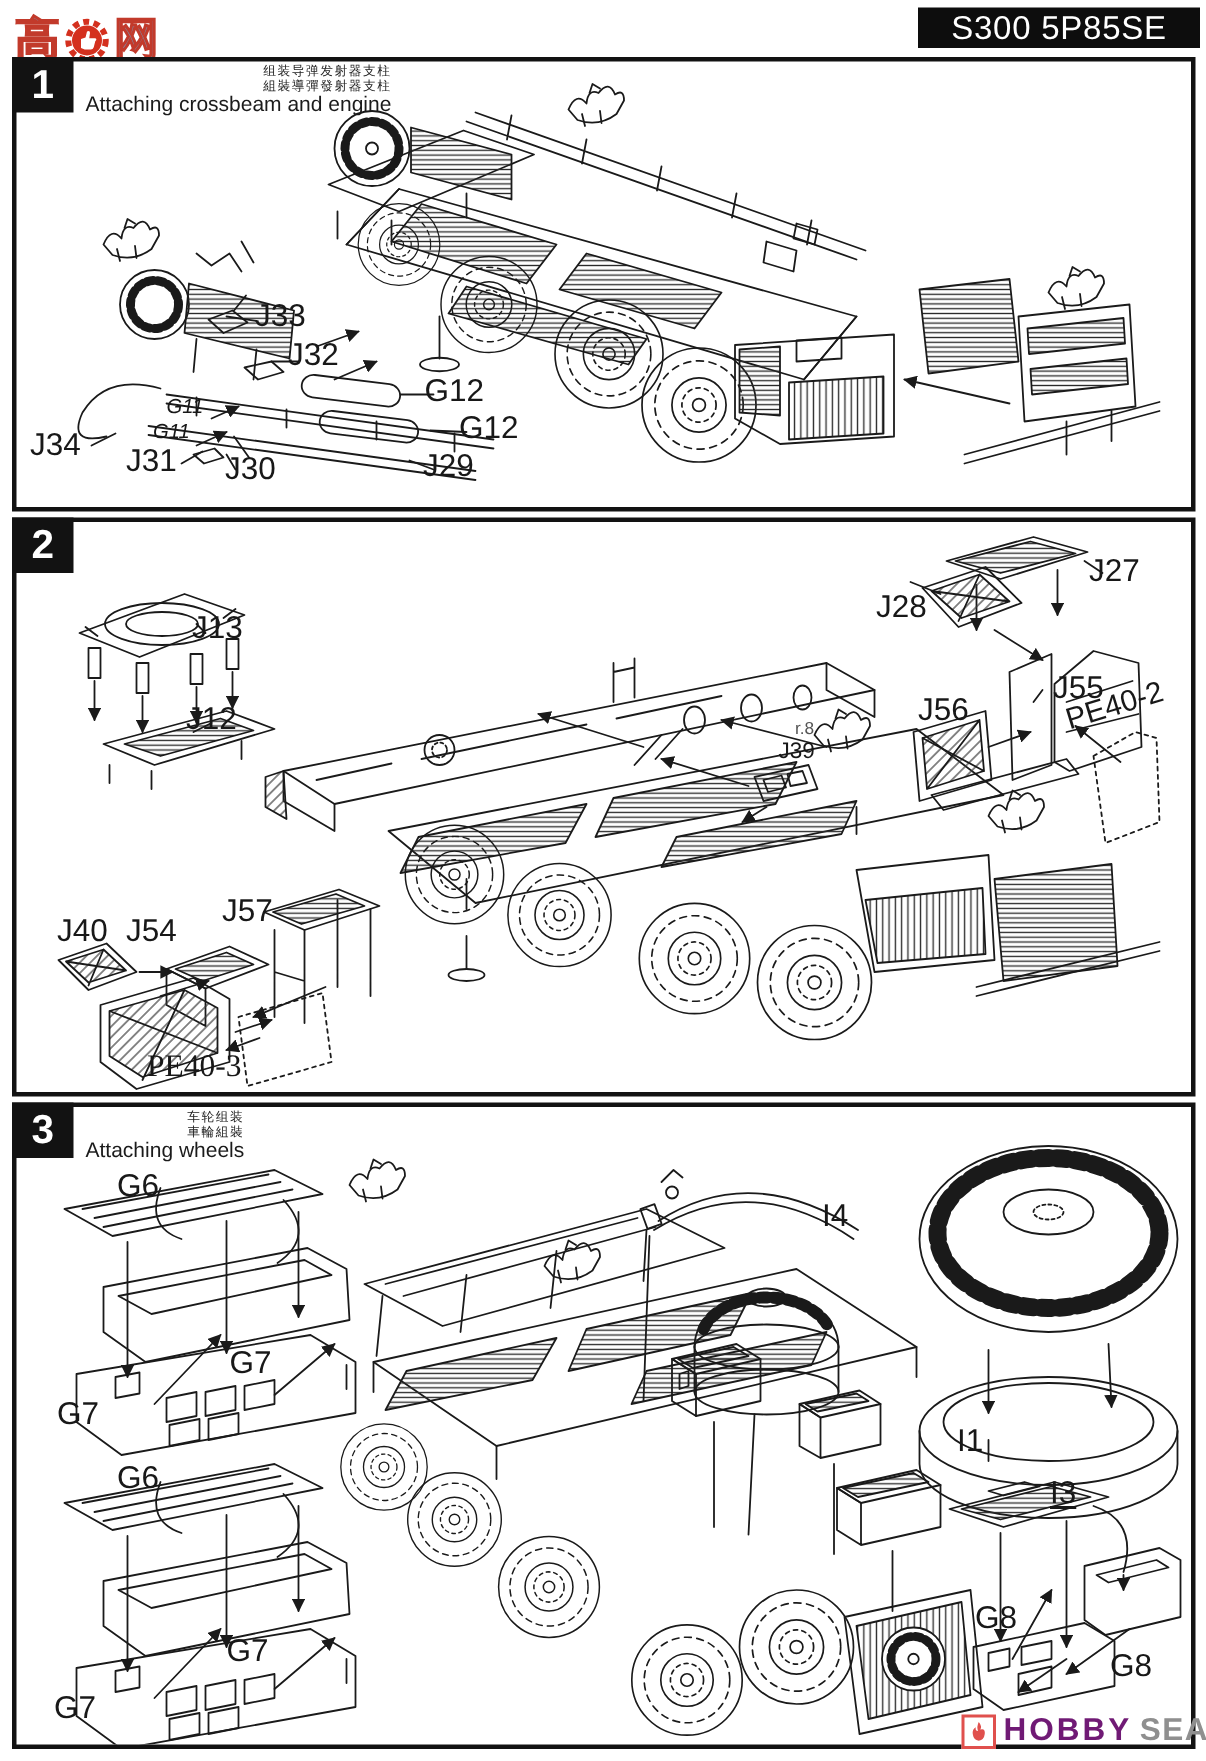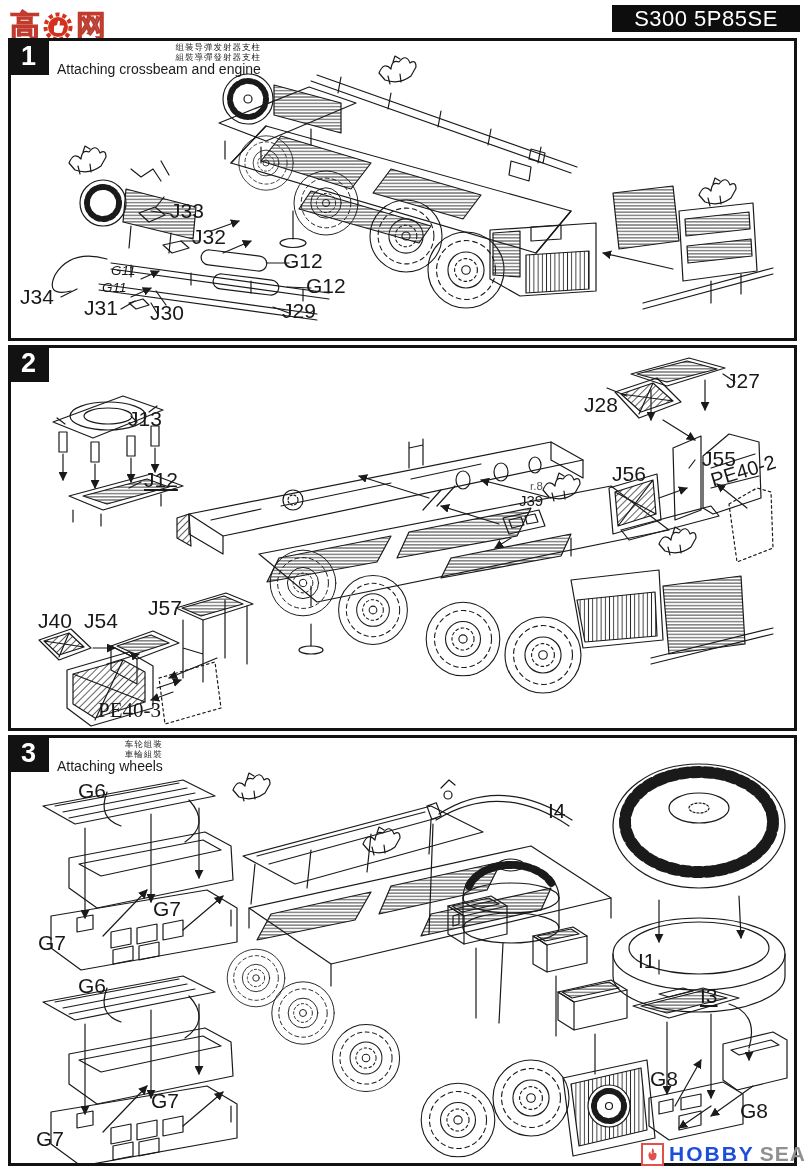--- a/index.html
+++ b/index.html
@@ -22,21 +22,21 @@
   #logo-domain{font-size:11px;font-weight:bold;color:#d4301e;letter-spacing:1px;margin-top:-2px;}
   
   .plabel{position:absolute;font-size:21px;color:#181818;white-space:nowrap;}
   .sm-italic{font-size:13.5px;font-style:italic;}
   .sm{font-size:15px;}
   .tiny{font-size:11.5px;color:#555;}
   .rot{transform:rotate(-17deg);transform-origin:left top;font-size:20px;}
   
   #footer-mark{position:absolute;left:641px;top:1142px;display:flex;align-items:center;gap:5px;z-index:5;}
   #flame-box{width:19px;height:19px;border:2.5px solid #e0504d;display:flex;align-items:center;justify-content:center;background:#fff;}
-  .wm-hobby{font-size:21px;font-weight:bold;color:#1d4ed8;letter-spacing:2px;}
+  .wm-hobby{font-size:21px;font-weight:bold;color:#701a75;letter-spacing:2px;}
   .wm-search{font-size:21px;font-weight:bold;color:#8f8f8f;letter-spacing:1px;}
   
   svg.art{position:absolute;left:0;top:0;}
   svg.art *{vector-effect:non-scaling-stroke;}
   .ln{stroke:#1a1a1a;fill:none;stroke-width:1.2;stroke-linejoin:round;stroke-linecap:round;}
 </style>
 </head>
 <body>
 
 <div id="page">
@@ -458,21 +458,21 @@
       <span class="plabel" style="left: 192px; top: 225px;">J32</span>
       <span class="plabel" style="left: 283px; top: 249px;">G12</span>
       <span class="plabel" style="left: 306px; top: 274px;">G12</span>
       <span class="plabel sm-italic" style="left: 111px; top: 263px;">G11</span>
       <span class="plabel sm-italic" style="left: 102px; top: 280px;">G11</span>
       <span class="plabel" style="left: 20px; top: 285px;">J34</span>
       <span class="plabel" style="left: 84px; top: 296px;">J31</span>
       <span class="plabel" style="left: 150px; top: 301px;">J30</span>
       <span class="plabel" style="left: 282px; top: 299px;">J29</span>
       <span class="plabel" style="left: 128px; top: 407px;">J13</span>
-      <span class="plabel" style="left: 144px; top: 468px; text-decoration: underline;">J12</span>
+      <span class="plabel" style="left: 124px; top: 468px;">J12</span>
       <span class="plabel" style="left: 584px; top: 374px; margin-top: 19px;">J28</span>
       <span class="plabel" style="left: 726px; top: 369px;">J27</span>
       <span class="plabel" style="left: 686px; top: 447px; margin-left: 16px;">J55</span>
       <span class="plabel" style="left: 612px; top: 462px;">J56</span>
       <span class="plabel rot" style="left: 708px; top: 470px;">PE40-2</span>
       <span class="plabel tiny" style="left: 530px; top: 480px;">r.8</span>
       <span class="plabel sm" style="left: 519px; top: 492px;">J39</span>
       <span class="plabel" style="left: 38px; top: 609px;">J40</span>
       <span class="plabel" style="left: 84px; top: 609px;">J54</span>
       <span class="plabel" style="left: 148px; top: 596px;">J57</span>

